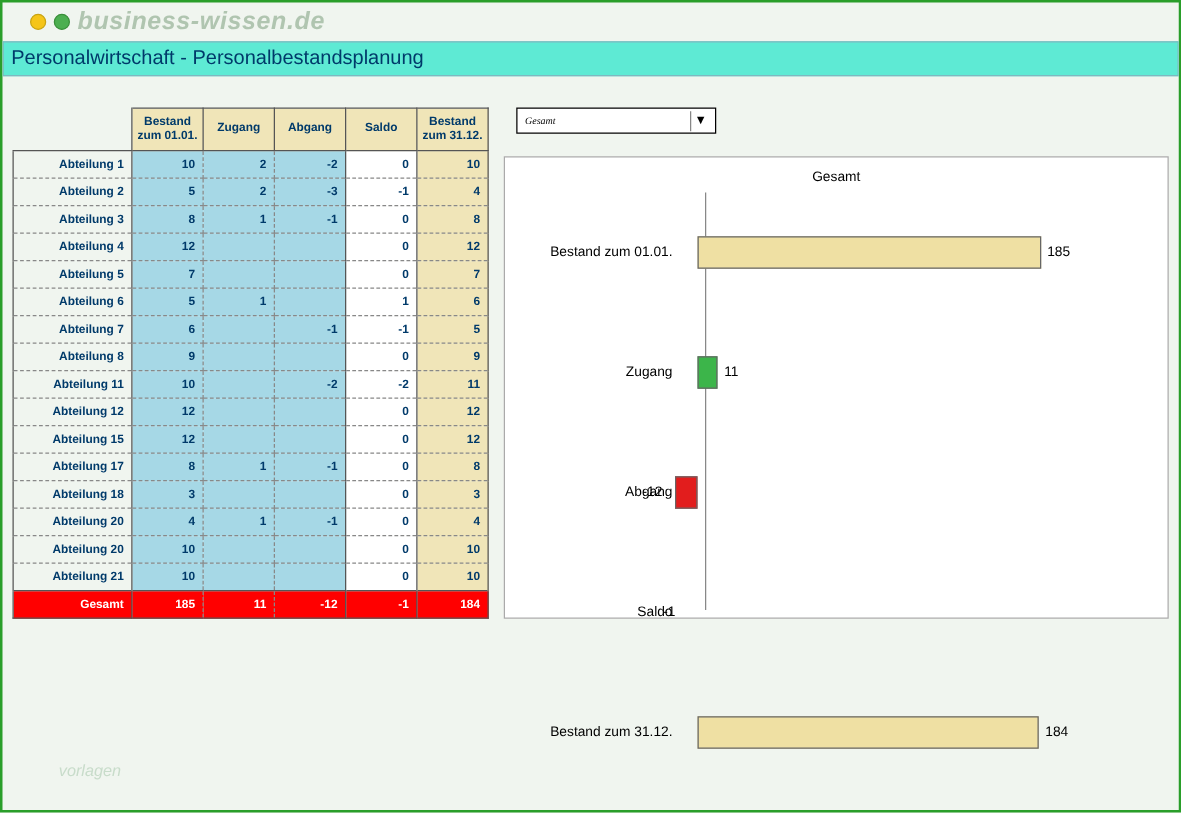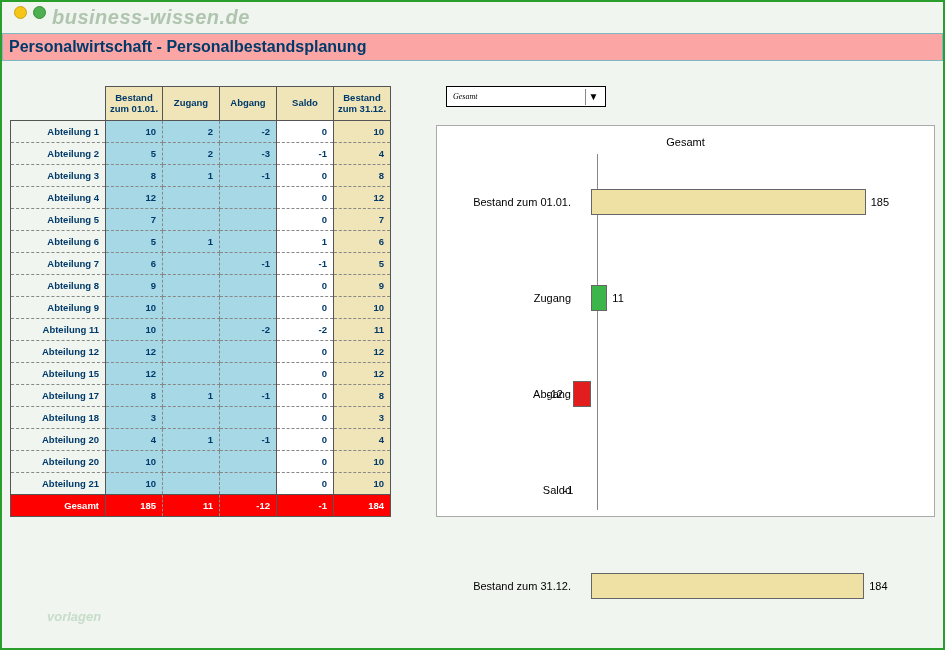--- a/index.html
+++ b/index.html
@@ -6,39 +6,40 @@
     body {
       font-family: Arial, sans-serif;
       background: #f0f5ef;
       width: 945px;
       height: 650px;
       border: 2px solid #2a9e2a;
       position: relative;
       overflow: hidden;
     }
     .logo-bar {
-      padding: 4px 12px;
-      display: flex;
+      padding: 4px 22px;
+      display: flex;
+      align-items: center;
       gap: 6px;
     }
     .logo-dot-y { width: 13px; height: 13px; border-radius: 50%; background: #f5c518; border:1px solid #c9a412;}
     .logo-dot-g { width: 13px; height: 13px; border-radius: 50%; background: #4caf50; border:1px solid #3a8f3a;}
     .logo-text { font-size: 20px; font-style: italic; color: #b0c5b0; font-weight: bold; letter-spacing: 0.5px; }
     .title-bar {
-      background: #fca5a5;
+      background: #5eead4;
       border: 1px solid #7fb8c0;
       padding: 4px 6px;
       font-size: 16px;
-      font-weight: bold;
+      font-weight: normal;
       color: #003a6a;
     }
     .content {
       display: flex;
       padding: 25px 8px 8px 8px;
-      gap: 45px;
+      gap: 12px;
     }
     .table-wrap { flex: 0 0 auto; }
     table { border-collapse: collapse; font-size: 9.5px; }
     th {
       background: #f0e5b8;
       border: 1px solid #555;
       padding: 3px 2px;
       font-weight: bold;
       text-align: center;
       color: #003a6a;
@@ -83,21 +84,21 @@
       border-top: 1px solid #555;
     }
     tr.total td.name { color: #fff; }
     .watermark {
       position: absolute;
       left: 45px;
       bottom: 24px;
       color: #c8dcca;
       font-style: italic;
       font-size: 13px;
-      font-weight: bold;
+      font-weight: normal;
       z-index: 5;
       pointer-events: none;
       margin-top: 32px;
     }
 
     .right-col { flex: 1 1 auto; display:flex; flex-direction:column; }
     .dropdown {
       width: 160px;
       height: 21px;
       border: 1px solid #000;
@@ -254,28 +255,20 @@
           </tr>
           <tr>
             <td class="name">Abteilung 8</td>
             <td class="c-bestand1">9</td>
             <td class="c-zugang"></td>
             <td class="c-abgang"></td>
             <td class="c-saldo">0</td>
             <td class="c-bestand2">9</td>
           </tr>
           <tr>
-            <td class="name">Abteilung 9</td>
-            <td class="c-bestand1">10</td>
-            <td class="c-zugang"></td>
-            <td class="c-abgang"></td>
-            <td class="c-saldo">0</td>
-            <td class="c-bestand2">10</td>
-          </tr>
-          <tr>
             <td class="name">Abteilung 11</td>
             <td class="c-bestand1">10</td>
             <td class="c-zugang"></td>
             <td class="c-abgang">-2</td>
             <td class="c-saldo">-2</td>
             <td class="c-bestand2">11</td>
           </tr>
           <tr>
             <td class="name">Abteilung 12</td>
             <td class="c-bestand1">12</td>

